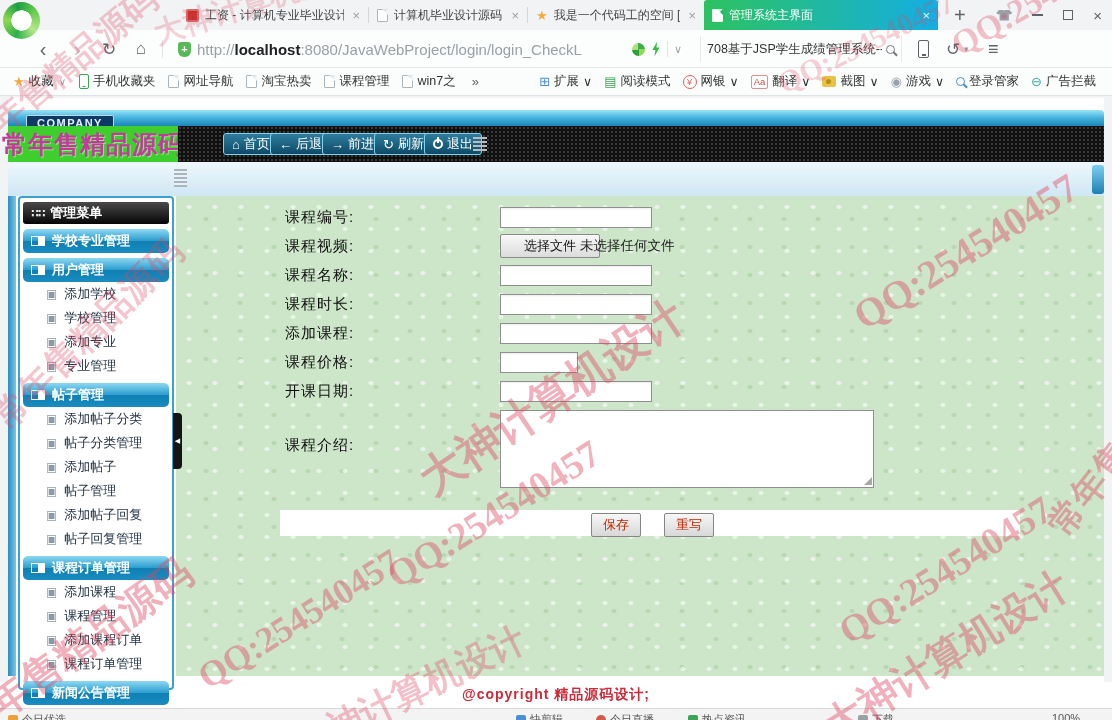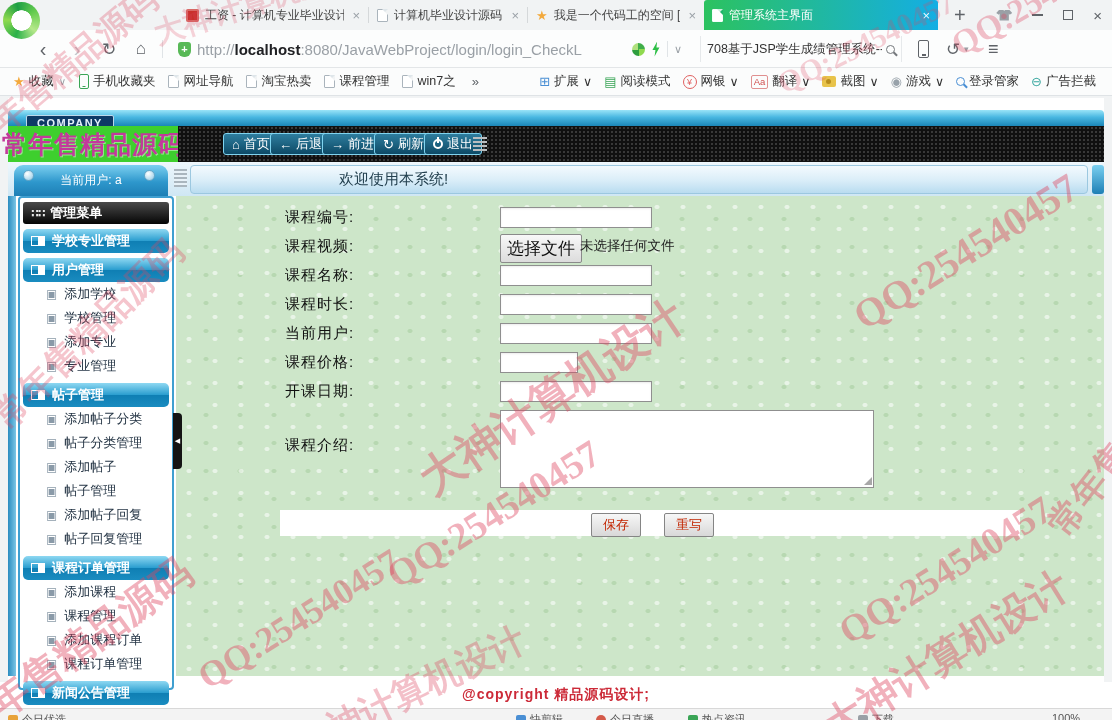--- a/index.html
+++ b/index.html
@@ -120,21 +120,21 @@
   .sb-group { margin:5px 1px 0 1px; height:24px; border-radius:5px;
     background:linear-gradient(180deg,#8ed8f2 0%,#2d9fd0 48%,#0f7fb4 52%,#1a8cc0 100%);
     display:flex; align-items:center; gap:7px; padding:0 8px; color:#fff; font-size:13px; font-weight:bold; }
   .wing { width:14px; height:10px; border:1px solid #fff; background:linear-gradient(90deg,rgba(255,255,255,0) 0 46%,#fff 46%); flex:none; }
   .sb-item { height:24px; display:flex; align-items:center; gap:7px; padding-left:24px; font-size:13px; color:#253545; }
   .sb-item .subic { color:#8a9aa8; font-size:12px; line-height:1; }
   .collapse { position:absolute; left:165px; top:217px; width:9px; height:56px; background:#141414; border-radius:0 4px 4px 0; z-index:3; display:flex; align-items:center; justify-content:center; color:#fff; font-size:7px; }
   .flabel { position:absolute; left:109px; font-size:15px; color:#101010; letter-spacing:1px; white-space:nowrap; }
   .fin { position:absolute; left:324px; width:152px; height:21px; border:1px solid #8f8f8f; background:#fff; box-shadow:inset 0 1px 2px rgba(0,0,0,.08); font-family:inherit; font-size:13px; padding:0 3px; }
   .fin.small { width:78px; }
-  .filebtn { position:absolute; left:324px; padding:2px 6px; font-size:17px; color:#111; background:linear-gradient(180deg,#f8f8f8,#dcdcdc); border:1px solid #8a8a8a; border-radius:2px; }
+  .filebtn { position:absolute; left:324px; padding:2px 23px; font-size:13px; color:#111; background:linear-gradient(180deg,#f8f8f8,#dcdcdc); border:1px solid #8a8a8a; border-radius:2px; }
   .filestat { position:absolute; left:404px; font-size:13.5px; color:#222; white-space:nowrap; }
   .tawrap { position:absolute; left:324px; top:214px; width:374px; height:78px; }
   .fta { width:374px; height:78px; border:1px solid #8f8f8f; background:#fff; resize:none; font-family:inherit; }
   .tagrip { position:absolute; right:2px; bottom:3px; width:0; height:0; border-left:8px solid transparent; border-bottom:8px solid #a8a8a8; }
   .whiteband { position:absolute; left:104px; top:314px; width:740px; height:26px; background:#fff; }
   .fbtn { position:absolute; top:3px; padding:2px 11px; font-size:13px; color:#c22500; background:linear-gradient(180deg,#f7f7f7,#d8d8d8); border:1px solid #858585; border-radius:2px; }
   .fbtn.save { left:311px; } .fbtn.reset { left:384px; }
 
   .footer { position:absolute; left:0; top:682px; width:1112px; height:26px; background:#fff; display:flex; align-items:center; justify-content:center; }
   .footer span { font-size:14px; font-weight:bold; color:#cc2a38; letter-spacing:1px; }
@@ -306,46 +306,38 @@
           </span>
         <span class="nbtn" style="left:246px">
             <span class="power"></span>
             <span>退出</span>
           </span>
         <span class="ngrip"></span>
       </div>
     </div>
 
     <div class="subhdr">
-      <div class="user-tab">
-        <span class="pin l"></span>
-        <span>当前用户: a</span>
-        <span class="pin r"></span>
-      </div>
       <span class="sgrip"></span>
-      <div class="banner">
-          <span>欢迎使用本系统!</span>
-        </div>
       <div class="stub"></div>
     </div>
 
     <div class="pbody">
       <div class="leftedge"></div>
       <div class="content">
 
         <span class="flabel" style="top:12px">课程编号:</span>
         <input class="fin" style="top: 11px;">
         <span class="flabel" style="top:41px">课程视频:</span>
         <span class="filebtn" style="top:38px">选择文件</span>
         <span class="filestat" style="top:41px">未选择任何文件</span>
         <span class="flabel" style="top:70px">课程名称:</span>
         <input class="fin" style="top: 69px;">
         <span class="flabel" style="top:99px">课程时长:</span>
         <input class="fin" style="top: 98px;">
-        <span class="flabel" style="top:128px">当前用户:</span>
+        <span class="flabel" style="top:128px">添加课程:</span>
         <input class="fin" style="top: 127px;">
         <span class="flabel" style="top:157px">课程价格:</span>
         <input class="fin small" style="top: 156px;">
         <span class="flabel" style="top:186px">开课日期:</span>
         <input class="fin" style="top: 185px;">
         <span class="flabel" style="top:240px">课程介绍:</span>
         <div class="tawrap">
           <textarea class="fta" style=""></textarea>
           <span class="tagrip"></span>
         </div>

